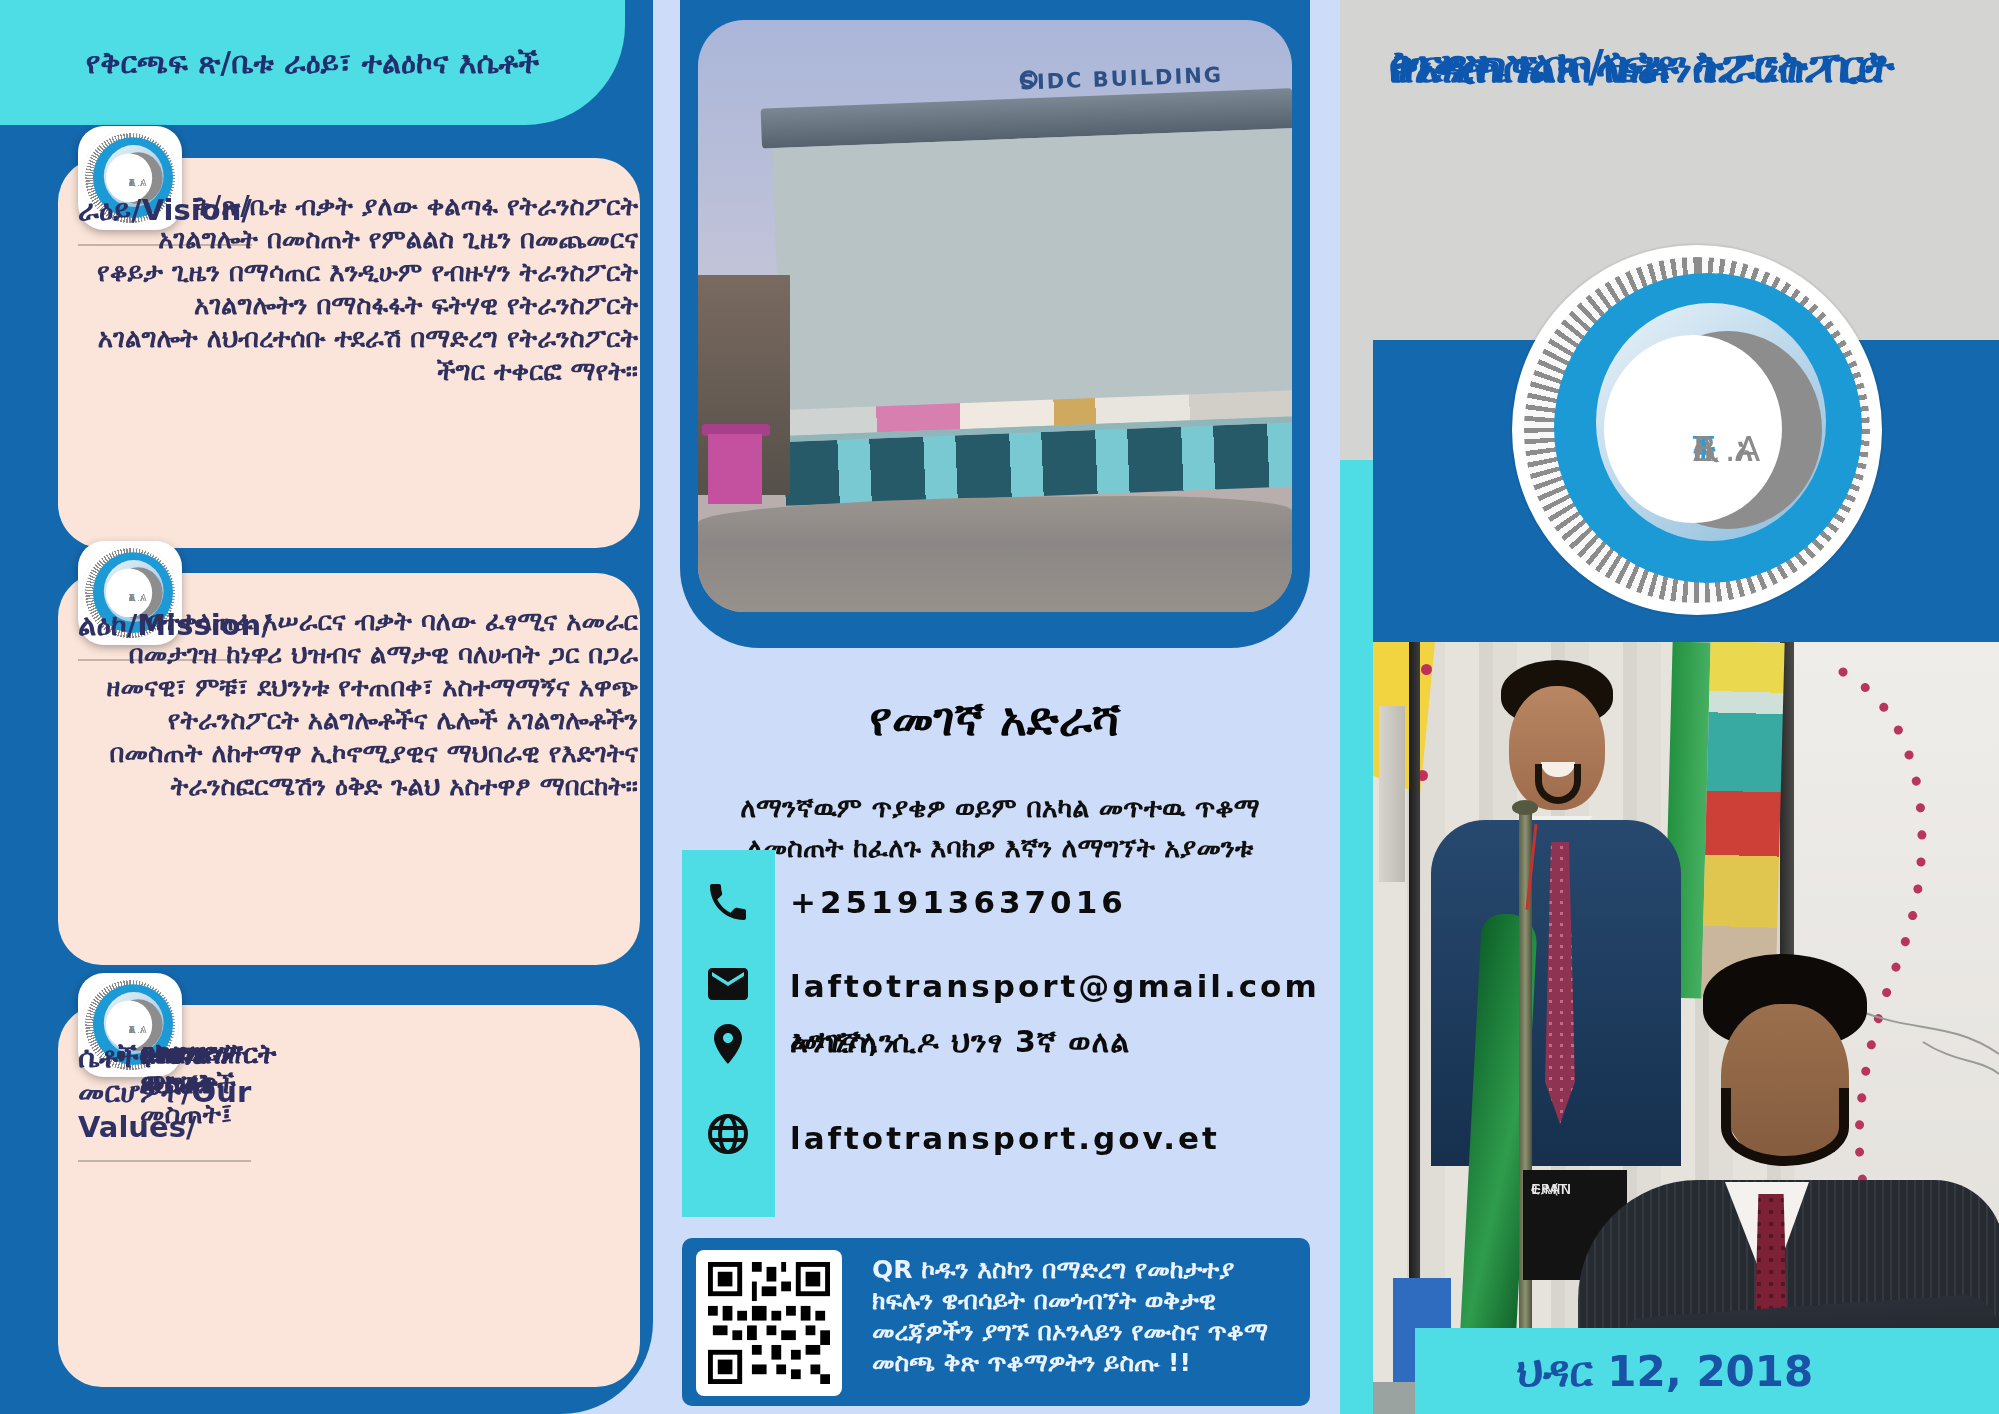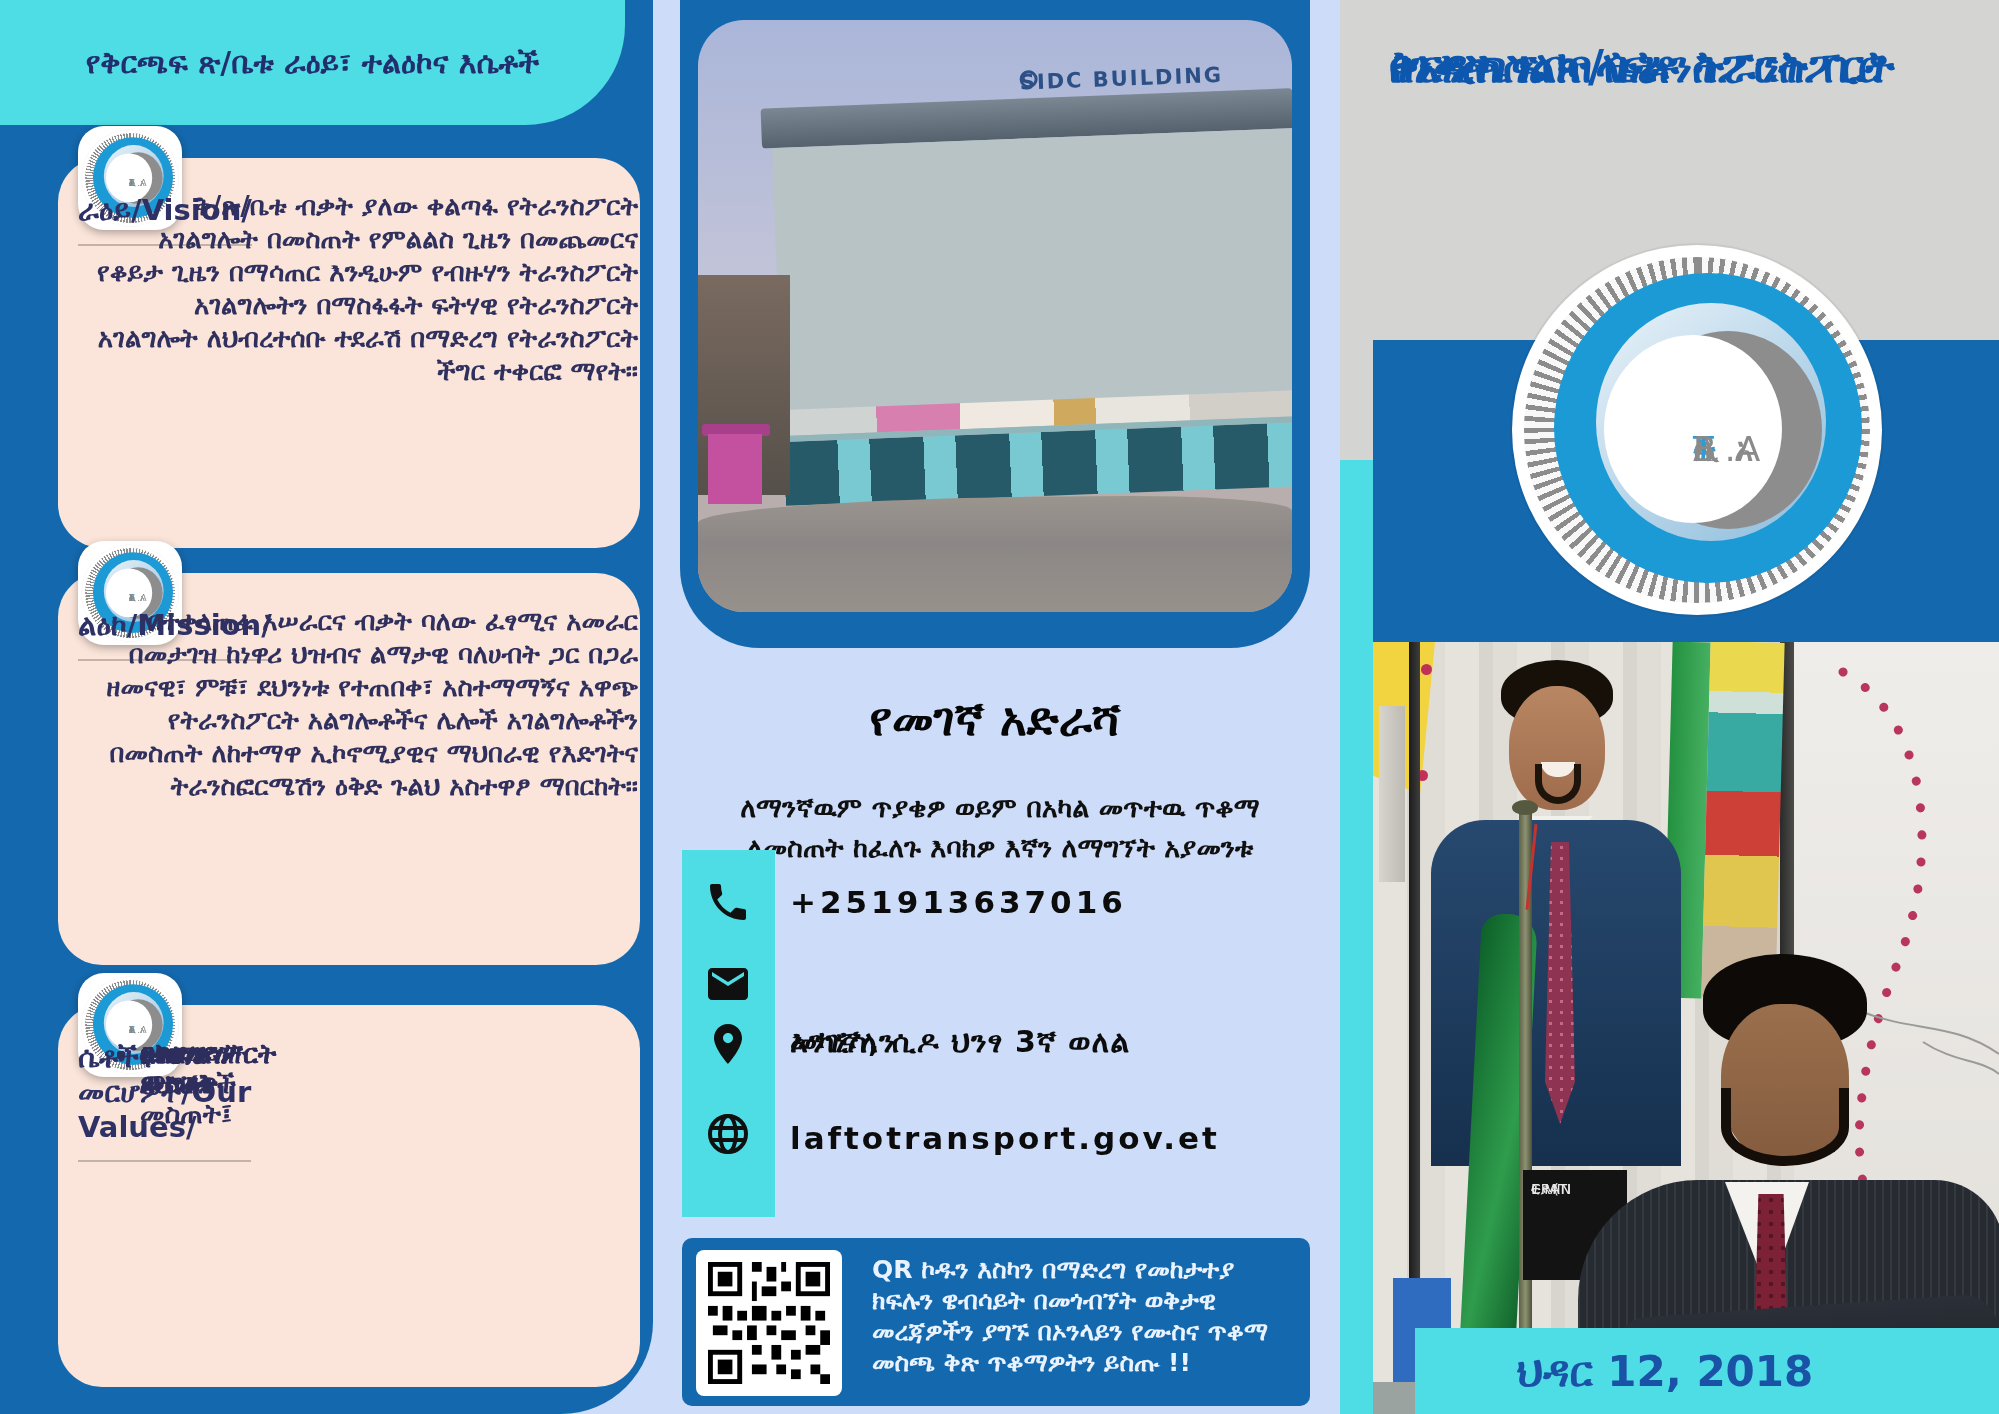--- a/index.html
+++ b/index.html
@@ -282,20 +282,21 @@
   <div class="icon-strip"></div>
 
   <svg class="c-icon phone" viewBox="0 0 24 24">
     <path fill="#101010" d="M6.62 10.79c1.44 2.83 3.76 5.14 6.59 6.59l2.2-2.21c.27-.27.67-.36 1.02-.24 1.12.37 2.33.57 3.57.57.55 0 1 .45 1 1V20c0 .55-.45 1-1 1-9.39 0-17-7.61-17-17 0-.55.45-1 1-1h3.5c.55 0 1 .45 1 1 0 1.25.2 2.45.57 3.57.11.35.03.74-.25 1.02l-2.2 2.2z"></path>
   </svg>
   <div class="c-text phone">+251913637016</div>
 
   <svg class="c-icon mail" viewBox="0 0 24 24">
     <path fill="#101010" d="M20 4H4c-1.1 0-1.99.9-1.99 2L2 18c0 1.1.9 2 2 2h16c1.1 0 2-.9 2-2V6c0-1.1-.9-2-2-2zm0 4l-8 5-8-5V6l8 5 8-5v2z"></path>
   </svg>
+  <div class="c-text email">laftotransport@gmail.com</div>
 
   <svg class="c-icon pin" viewBox="0 0 24 24">
     <path fill="#101010" d="M12 2C8.13 2 5 5.13 5 9c0 5.25 7 13 7 13s7-7.75 7-13c0-3.87-3.13-7-7-7zm0 9.5c-1.38 0-2.5-1.12-2.5-2.5s1.12-2.5 2.5-2.5 2.5 1.12 2.5 2.5-1.12 2.5-2.5 2.5z"></path>
   </svg>
   <div class="c-text addr">
     <div>መካኒሳ, ሲዶ ህንፃ 3ኛ ወለል</div>
     <div>እንገኛለን</div>
   </div>
 
   <svg class="c-icon globe" viewBox="0 0 24 24" fill="none" stroke="#101010" stroke-width="2">

